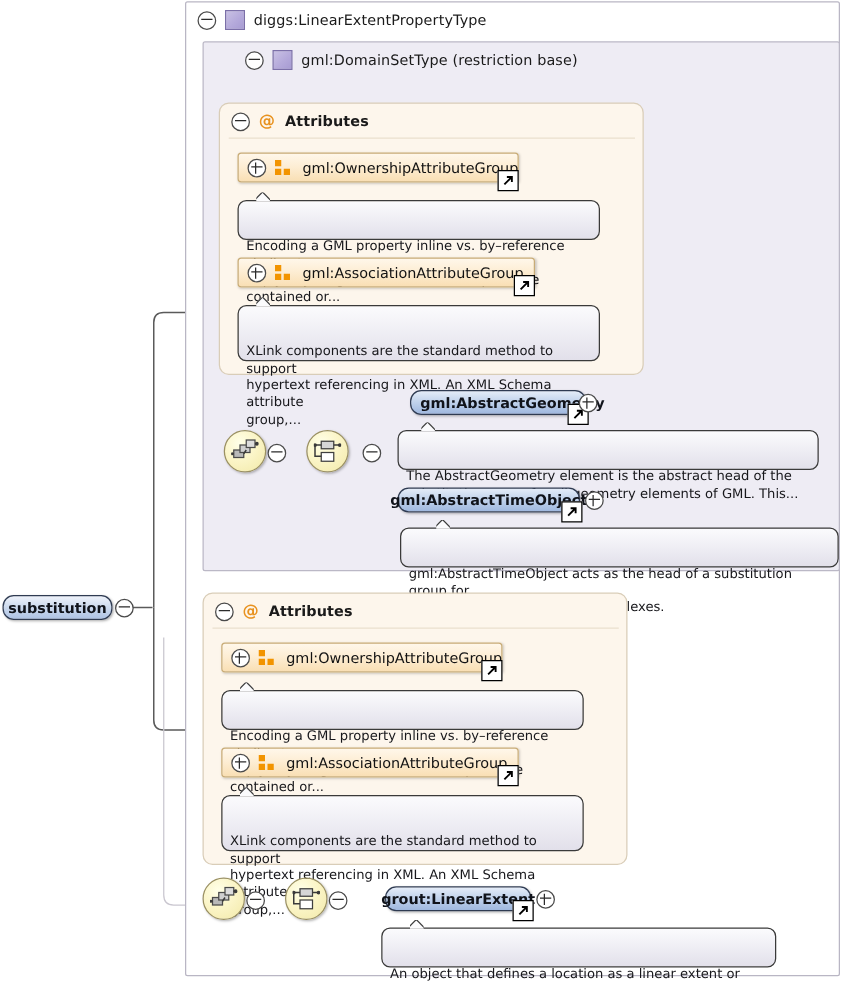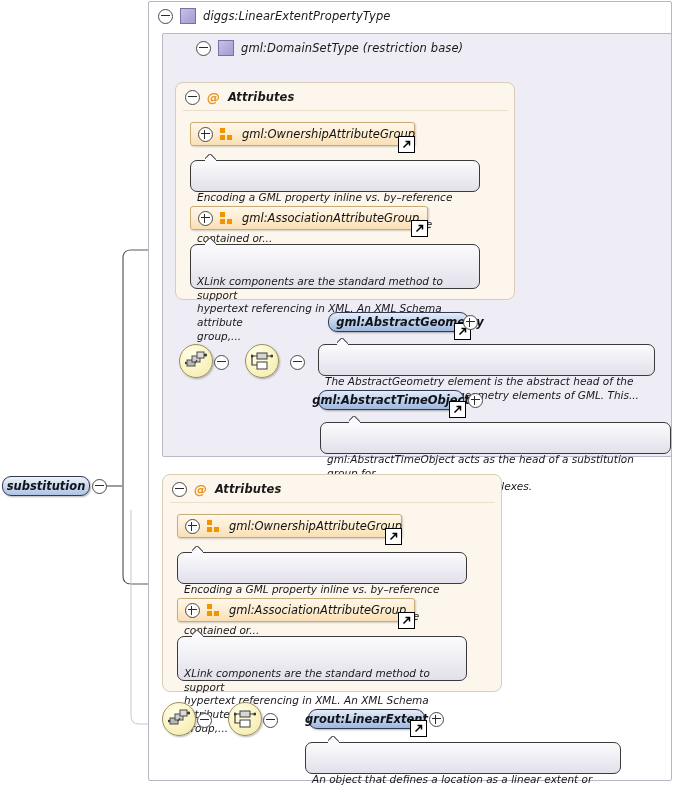--- a/index.html
+++ b/index.html
@@ -8,21 +8,21 @@
     background: #ffffff;
     font-family: "DejaVu Sans", "Liberation Sans", sans-serif;
   }
   #canvas {
     position: relative;
     width: 687px;
     height: 785px;
     overflow: hidden;
     background: #ffffff;
   }
-  .abs { position: absolute; box-sizing: border-box; font-style: italic; }
+  .abs { position: absolute; box-sizing: border-box; }
 
   
   .panel {
     border: 1px solid #b9b6c4;
     background: #eeecf4;
     border-radius: 2px;
   }
   .panel.lilac   { background: #eeecf4; border-color: #bbb8c6; }
   .panel.cream   { background: #fdf6ec; border-color: #d9cdb8; border-radius: 8px; }
 

